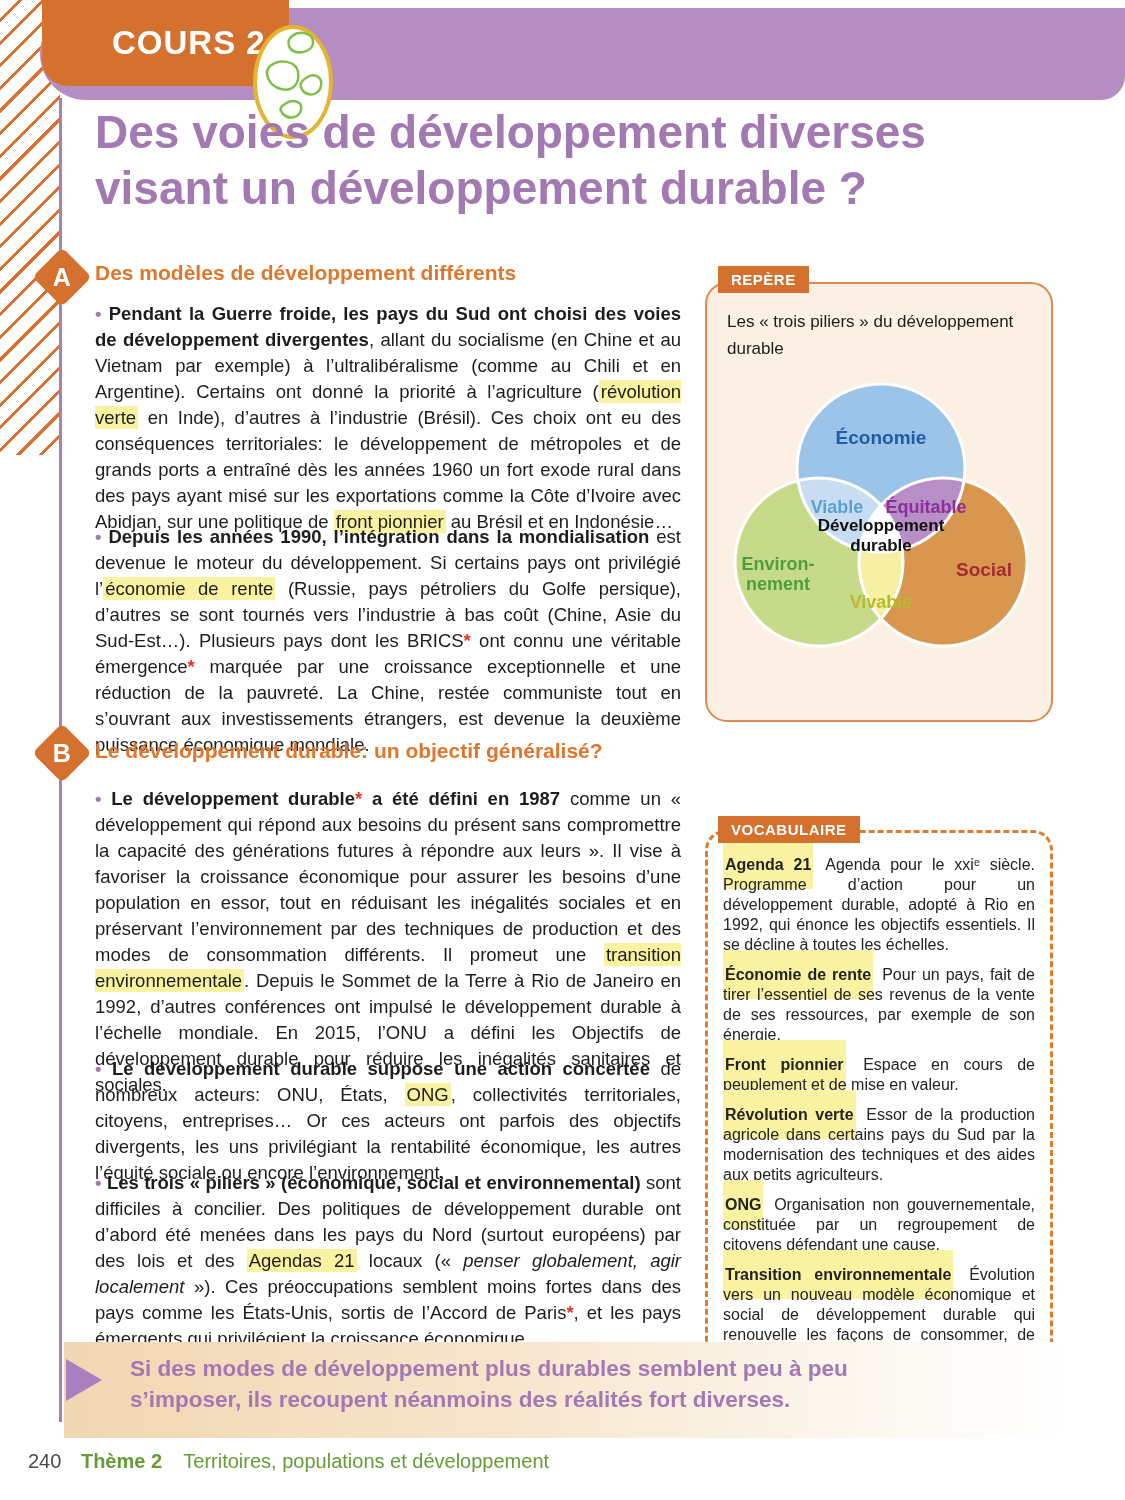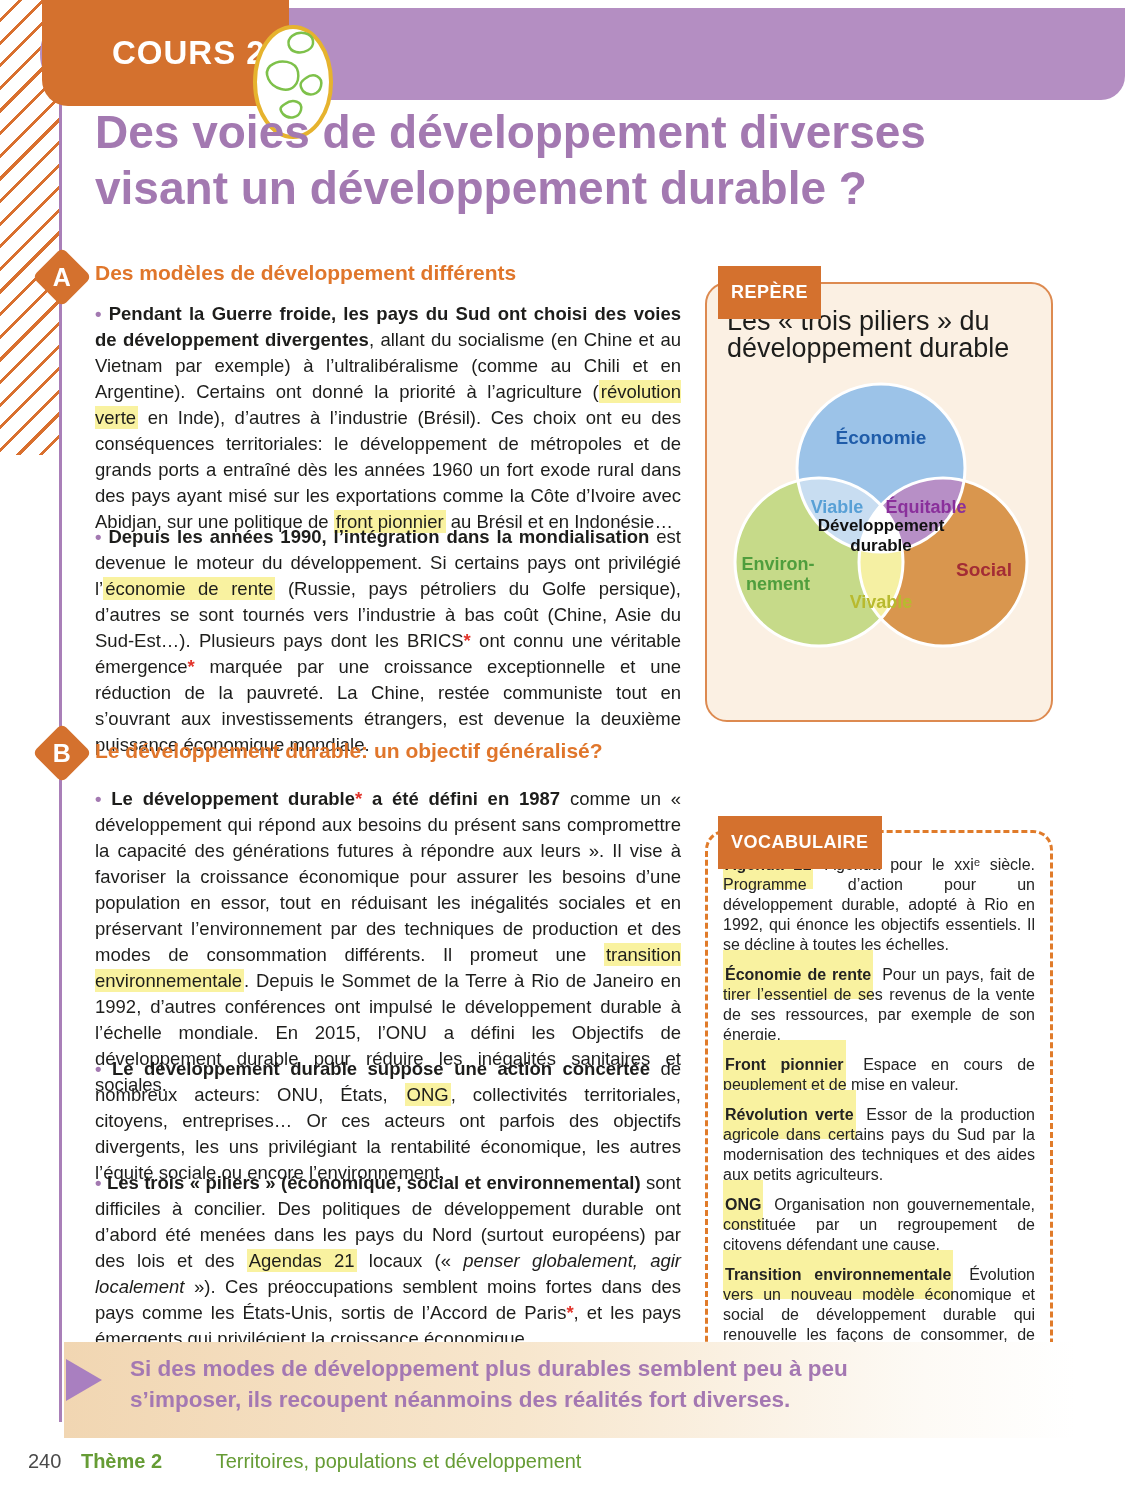--- a/index.html
+++ b/index.html
@@ -7,21 +7,21 @@
         font-family:"Liberation Sans",sans-serif;color:#1d1d1b;}
 
   
   .stripes{position:absolute;left:0;top:0;width:60px;height:455px;
     background:repeating-linear-gradient(135deg,#ffffff 0 13px,#d9702f 13px 16px);}
   .vline{position:absolute;left:59px;top:98px;width:3px;height:1324px;background:#a97fb8;z-index:2;}
 
   
   .topbar{position:absolute;left:40px;top:8px;right:0;height:92px;background:#b48ec2;
     border-radius:46px 0 24px 46px;z-index:1;}
-  .badge{position:absolute;left:42px;top:0;width:247px;height:106px;background:#d4712e;
+  .badge{position:absolute;left:42px;top:0;width:247px;height:86px;background:#d4712e;
     border-radius:0 0 26px 26px;z-index:3;display:flex;align-items:center;}
   .badge span{color:#fff;font-weight:bold;font-size:33px;padding-left:70px;letter-spacing:1px;}
   .globe{position:absolute;left:252px;top:24px;z-index:4;}
   .title{position:absolute;left:95px;top:104px;width:930px;margin:0;font-size:46px;line-height:56px;
     font-weight:bold;color:#a379b1;z-index:5;}
 
   
   .diamond{position:absolute;width:42px;height:42px;background:#d4712e;transform:rotate(45deg);
     border-radius:6px;z-index:3;display:flex;align-items:center;justify-content:center;}
   .diamond span{transform:rotate(-45deg);color:#fff;font-weight:bold;font-size:25px;}
@@ -39,47 +39,47 @@
   .pB1{top:786px;}
   .pB2{top:1056px;}
   .pB3{top:1170px;}
   .b{font-weight:bold;}
   .i{font-style:italic;}
   .hl{background:#f9f2a0;padding:1px 2px;}
   .ast{color:#e2342b;font-weight:bold;}
   .bu{color:#a379b1;font-weight:bold;}
 
   
-  .boxlabel{position:absolute;background:#d4712e;color:#fff;font-weight:bold;font-size:18px;
-    padding:16px 13px;letter-spacing:0.5px;z-index:6;}
+  .boxlabel{position:absolute;background:#d4712e;color:#fff;font-weight:bold;font-size:15px;
+    padding:5px 13px;letter-spacing:0.5px;z-index:6;}
   .repere{position:absolute;left:705px;top:282px;width:348px;height:440px;background:#fbf0e3;
     border:2px solid #dd8a50;border-radius:22px;box-sizing:border-box;}
   .repere-label{left:718px;top:266px;}
-  .repere-title{position:absolute;left:20px;top:24px;width:305px;font-size:27px;line-height:27px;color:#1d1d1b;}
+  .repere-title{position:absolute;left:20px;top:24px;width:305px;font-size:17px;line-height:27px;color:#1d1d1b;}
   .venn{position:absolute;left:9px;top:92px;}
 
   .vocab{position:absolute;left:705px;top:830px;width:348px;height:580px;background:#fff;
     border:3px dashed #e07b2a;border-radius:20px;box-sizing:border-box;padding:22px 15px 10px 15px;overflow:hidden;}
   .vocab-label{left:718px;top:816px;}
   .ventry{margin:0 0 10px 0;font-size:16px;line-height:20px;text-align:justify;color:#232323;}
   .term{font-weight:bold;background:#f9f2a0;padding:16px 2px;margin-right:3px;}
 
   
   .banner{position:absolute;left:64px;top:1342px;width:1012px;height:96px;
     background:linear-gradient(to right,#f1d6b2,#f7e6cd 45%,#fdfaf5 85%,#ffffff);}
   .banner-arrow{position:absolute;left:2px;top:17px;width:0;height:0;
     border-left:36px solid #a97fc0;border-top:21px solid transparent;border-bottom:21px solid transparent;}
   .banner-text{position:absolute;left:66px;top:11px;width:810px;margin:0;color:#a478b2;
     font-weight:bold;font-size:22.5px;line-height:31px;}
 
   
   .footer{position:absolute;left:28px;top:1450px;font-size:20px;}
   .pagenum{color:#4a4a4a;margin-right:14px;}
   .theme-label{color:#669c35;font-weight:bold;margin-right:16px;}
-  .theme-title{color:#669c35;margin-left:32px;}
+  .theme-title{color:#669c35;}
 
   svg text{font-family:"Liberation Sans",sans-serif;font-weight:bold;}
 </style>
 </head>
 <body>
 
 <div class="page">
 
   <div class="stripes"></div>
   <div class="topbar"></div>

